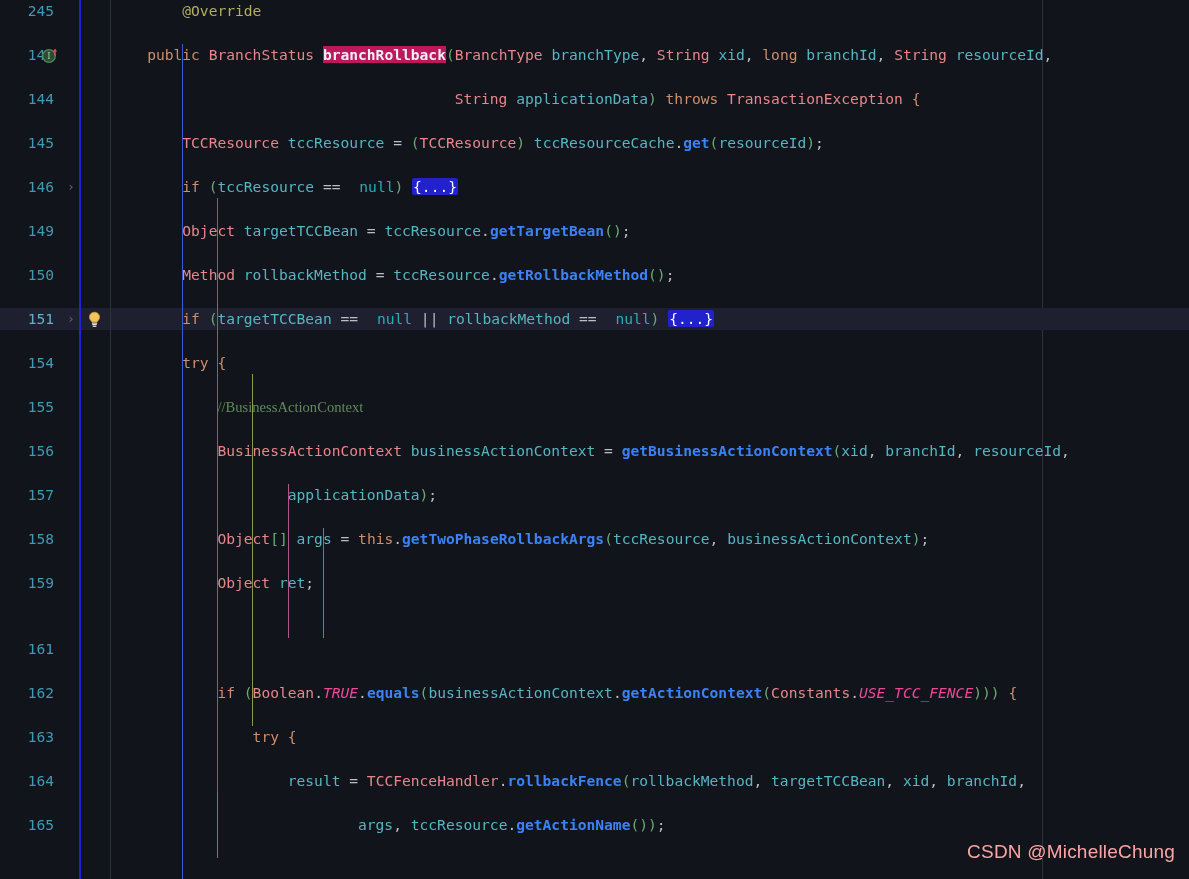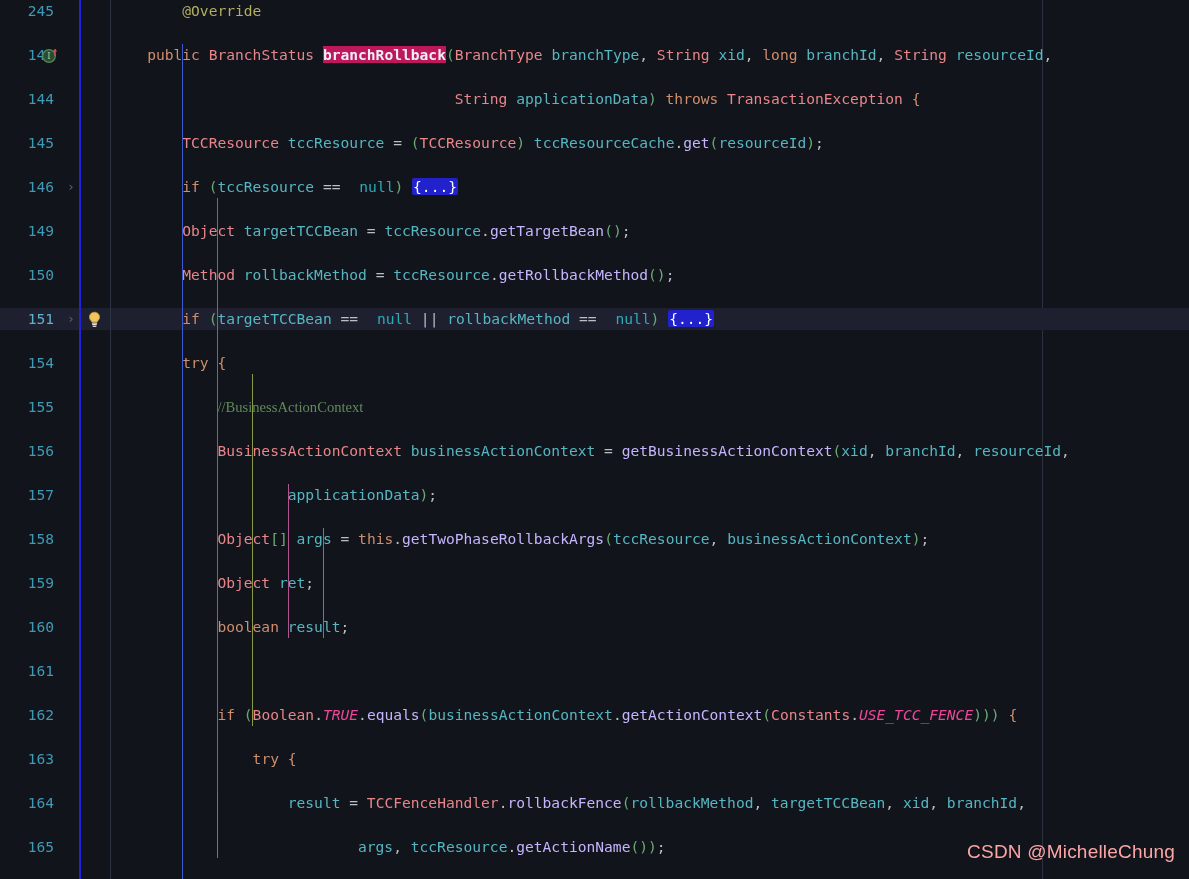--- a/index.html
+++ b/index.html
@@ -122,21 +122,21 @@
   .guide {
     position: absolute;
     width: 1px;
     z-index: 2;
   }
 
   
   .kw   { color: #cf8e6d; }              
   .cls  { color: #e8868a; }              
   .ann  { color: #b3ae60; }              
-  .fn   { color: #c4b5fd; }              
+  .fn   { color: #3b82f6; font-weight: bold; }              
   .txt  { color: #bcbec4; }              
   .par  { color: #56b6c2; }              
   .num  { color: #2aacb8; margin-left: 10px; }              
   .cmt  { color: #5f8c5a; font-family: Liberation Serif, serif; }              
   .stc  { color: #ec4899; font-style: italic; }
   .brkg { color: #6aab73; }              
   .brko { color: #cf8e6d; }              
 
   .sel {
     background: #be185d;
@@ -179,21 +179,20 @@
             <rect x="5.8" y="11.4" width="5.4" height="1.3" rx="0.5" fill="#e9e3d4"></rect>
             <rect x="6.1" y="13.1" width="4.8" height="1.2" rx="0.5" fill="#e9e3d4"></rect>
             <rect x="6.6" y="14.7" width="3.8" height="1.2" rx="0.5" fill="#d9d2c2"></rect>
           </svg></span><span class="code">        <span class="kw">if</span><span class="txt"> </span><span class="brkg">(</span><span class="par">targetTCCBean</span><span class="txt"> </span><span class="txt">=</span><span class="txt">=</span><span class="txt"> </span><span class="num">null</span><span class="txt"> </span><span class="txt">|</span><span class="txt">|</span><span class="txt"> </span><span class="par">rollbackMethod</span><span class="txt"> </span><span class="txt">=</span><span class="txt">=</span><span class="txt"> </span><span class="num">null</span><span class="brkg">)</span><span class="txt"> </span><span class="fold">{...}</span></span></div>
       <div class="row" style="top: 176px;"><span class="gutter-num">154</span><span class="code">        <span class="kw">try</span><span class="txt"> </span><span class="brko">{</span></span></div>
       <div class="row" style="top: 198px;"><span class="gutter-num">155</span><span class="code">            <span class="cmt">//BusinessActionContext</span></span></div>
       <div class="row" style="top: 220px;"><span class="gutter-num">156</span><span class="code">            <span class="cls">BusinessActionContext</span><span class="txt"> </span><span class="par">businessActionContext</span><span class="txt"> </span><span class="txt">=</span><span class="txt"> </span><span class="fn">getBusinessActionContext</span><span class="brkg">(</span><span class="par">xid</span><span class="txt">,</span><span class="txt"> </span><span class="par">branchId</span><span class="txt">,</span><span class="txt"> </span><span class="par">resourceId</span><span class="txt">,</span></span></div>
       <div class="row" style="top: 242px;"><span class="gutter-num">157</span><span class="code">                    <span class="par">applicationData</span><span class="brkg">)</span><span class="txt">;</span></span></div>
       <div class="row" style="top: 264px;"><span class="gutter-num">158</span><span class="code">            <span class="cls">Object</span><span class="brkg">[</span><span class="brkg">]</span><span class="txt"> </span><span class="par">args</span><span class="txt"> </span><span class="txt">=</span><span class="txt"> </span><span class="kw">this</span><span class="txt">.</span><span class="fn">getTwoPhaseRollbackArgs</span><span class="brkg">(</span><span class="par">tccResource</span><span class="txt">,</span><span class="txt"> </span><span class="par">businessActionContext</span><span class="brkg">)</span><span class="txt">;</span></span></div>
       <div class="row" style="top: 286px;"><span class="gutter-num">159</span><span class="code">            <span class="cls">Object</span><span class="txt"> </span><span class="par">ret</span><span class="txt">;</span></span></div>
-      <div class="row" style="top: 308px;"><span class="gutter-num">160</span><span class="code">            <span class="kw">boolean</span><span class="txt"> </span><span class="par">result</span><span class="txt">;</span></span></div>
       <div class="row" style="top: 330px;"><span class="gutter-num">161</span></div>
       <div class="row" style="top: 352px;"><span class="gutter-num">162</span><span class="code">            <span class="kw">if</span><span class="txt"> </span><span class="brkg">(</span><span class="cls">Boolean</span><span class="txt">.</span><span class="stc">TRUE</span><span class="txt">.</span><span class="fn">equals</span><span class="brkg">(</span><span class="par">businessActionContext</span><span class="txt">.</span><span class="fn">getActionContext</span><span class="brkg">(</span><span class="cls">Constants</span><span class="txt">.</span><span class="stc">USE_TCC_FENCE</span><span class="brkg">)</span><span class="brkg">)</span><span class="brkg">)</span><span class="txt"> </span><span class="brko">{</span></span></div>
       <div class="row" style="top: 374px;"><span class="gutter-num">163</span><span class="code">                <span class="kw">try</span><span class="txt"> </span><span class="brko">{</span></span></div>
       <div class="row" style="top: 396px;"><span class="gutter-num">164</span><span class="code">                    <span class="par">result</span><span class="txt"> </span><span class="txt">=</span><span class="txt"> </span><span class="cls">TCCFenceHandler</span><span class="txt">.</span><span class="fn">rollbackFence</span><span class="brkg">(</span><span class="par">rollbackMethod</span><span class="txt">,</span><span class="txt"> </span><span class="par">targetTCCBean</span><span class="txt">,</span><span class="txt"> </span><span class="par">xid</span><span class="txt">,</span><span class="txt"> </span><span class="par">branchId</span><span class="txt">,</span></span></div>
       <div class="row" style="top: 418px;"><span class="gutter-num">165</span><span class="code">                            <span class="par">args</span><span class="txt">,</span><span class="txt"> </span><span class="par">tccResource</span><span class="txt">.</span><span class="fn">getActionName</span><span class="brkg">(</span><span class="brkg">)</span><span class="brkg">)</span><span class="txt">;</span></span></div>
     </div>
 
   <div id="guides">
       <div class="guide" style="left: 182.24px; top: 44px; height: 858px; background: rgb(59, 91, 208);"></div>
       <div class="guide" style="left: 217.36px; top: 198px; height: 594px; background: rgb(123, 94, 168);"></div>

